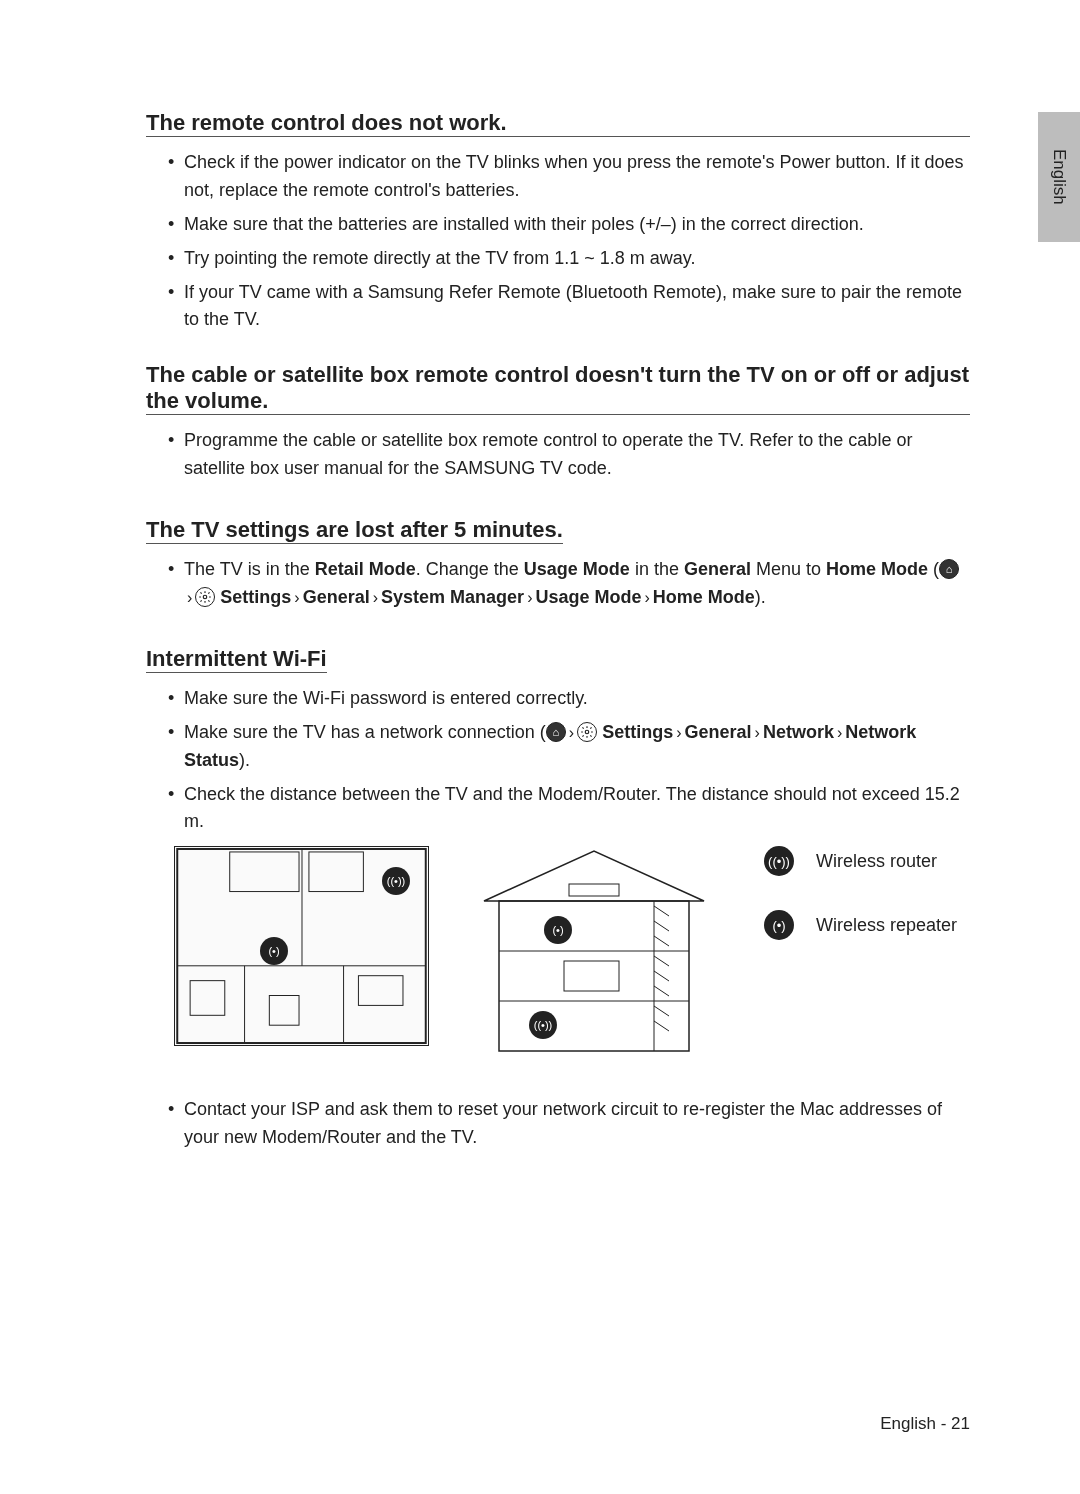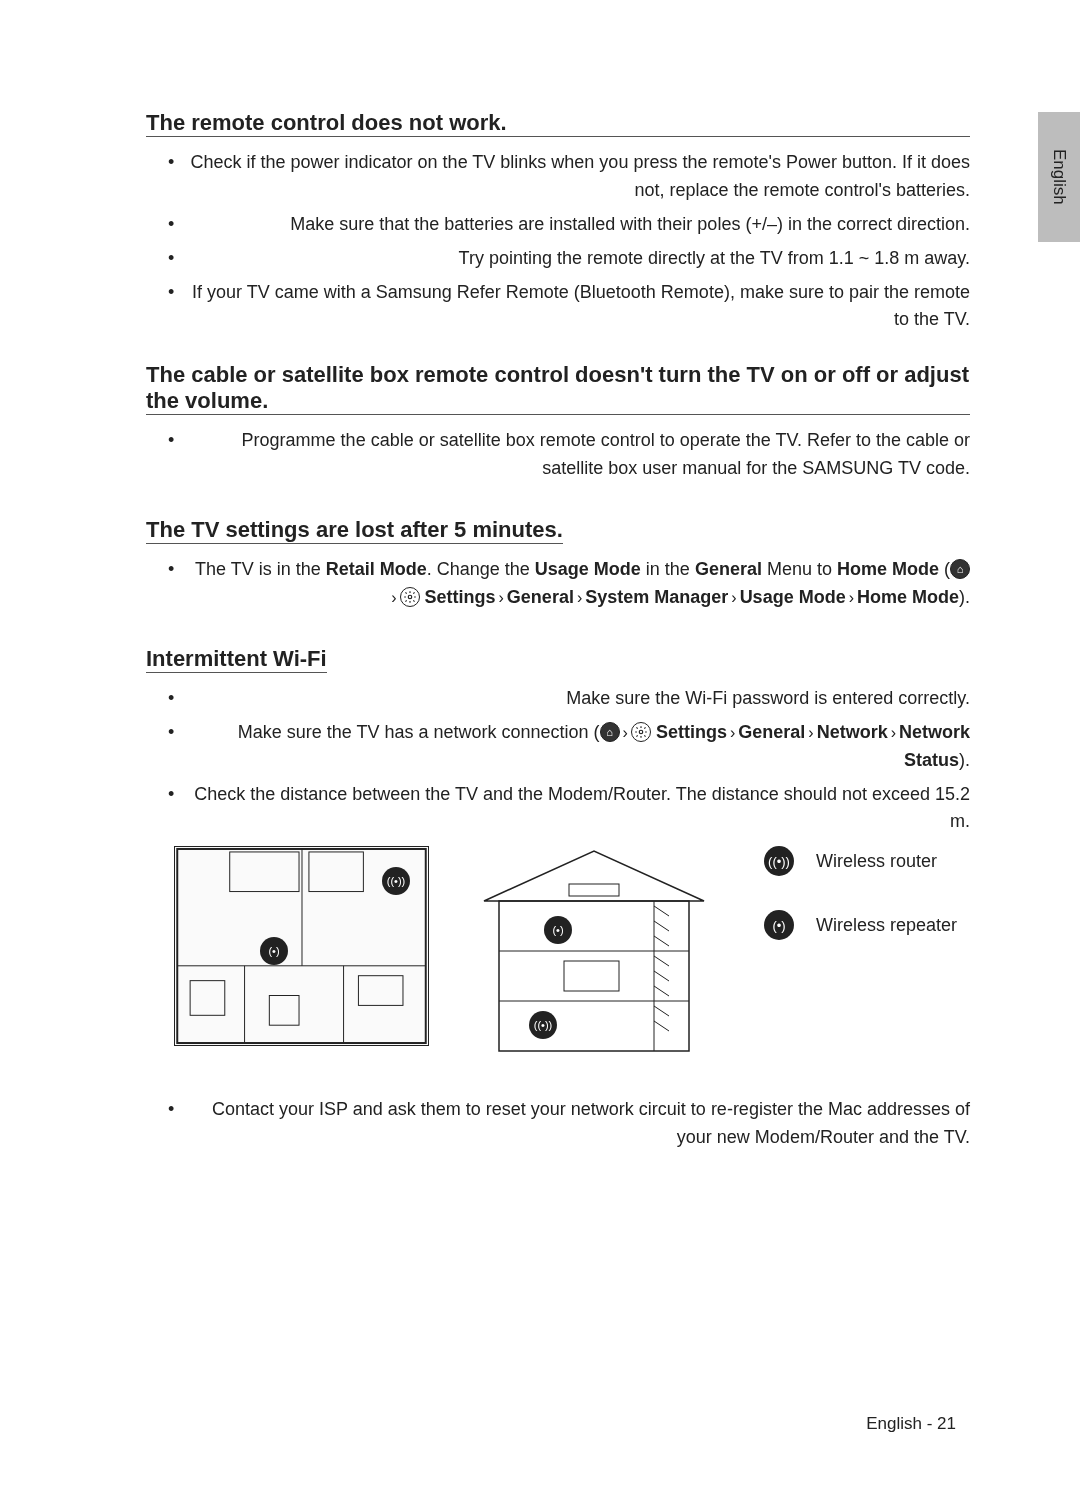--- a/index.html
+++ b/index.html
@@ -49,21 +49,20 @@
   ul {
     list-style: none;
     padding-left: 22px;
   }
   ul li {
     position: relative;
     font-size: 18px;
     line-height: 1.55;
     margin-bottom: 6px;
     padding-left: 16px;
-    text-align: right;
   }
   ul li::before {
     content: "•";
     position: absolute;
     left: 0;
     top: 0;
     font-size: 18px;
   }
   .bold { font-weight: bold; }
   .home-icon, .gear-icon {
@@ -133,21 +132,21 @@
     color: #fff;
     display: inline-flex;
     align-items: center;
     justify-content: center;
     font-size: 13px;
     margin-right: 22px;
   }
   .footer {
     position: absolute;
     bottom: 60px;
-    right: 124px;
+    right: 110px;
     font-size: 17px;
   }
   
   .single-story svg, .multi-story svg {
     position: absolute;
     top: 0; left: 0;
     width: 100%; height: 100%;
   }
   .router-badge, .repeater-badge {
     position: absolute;

